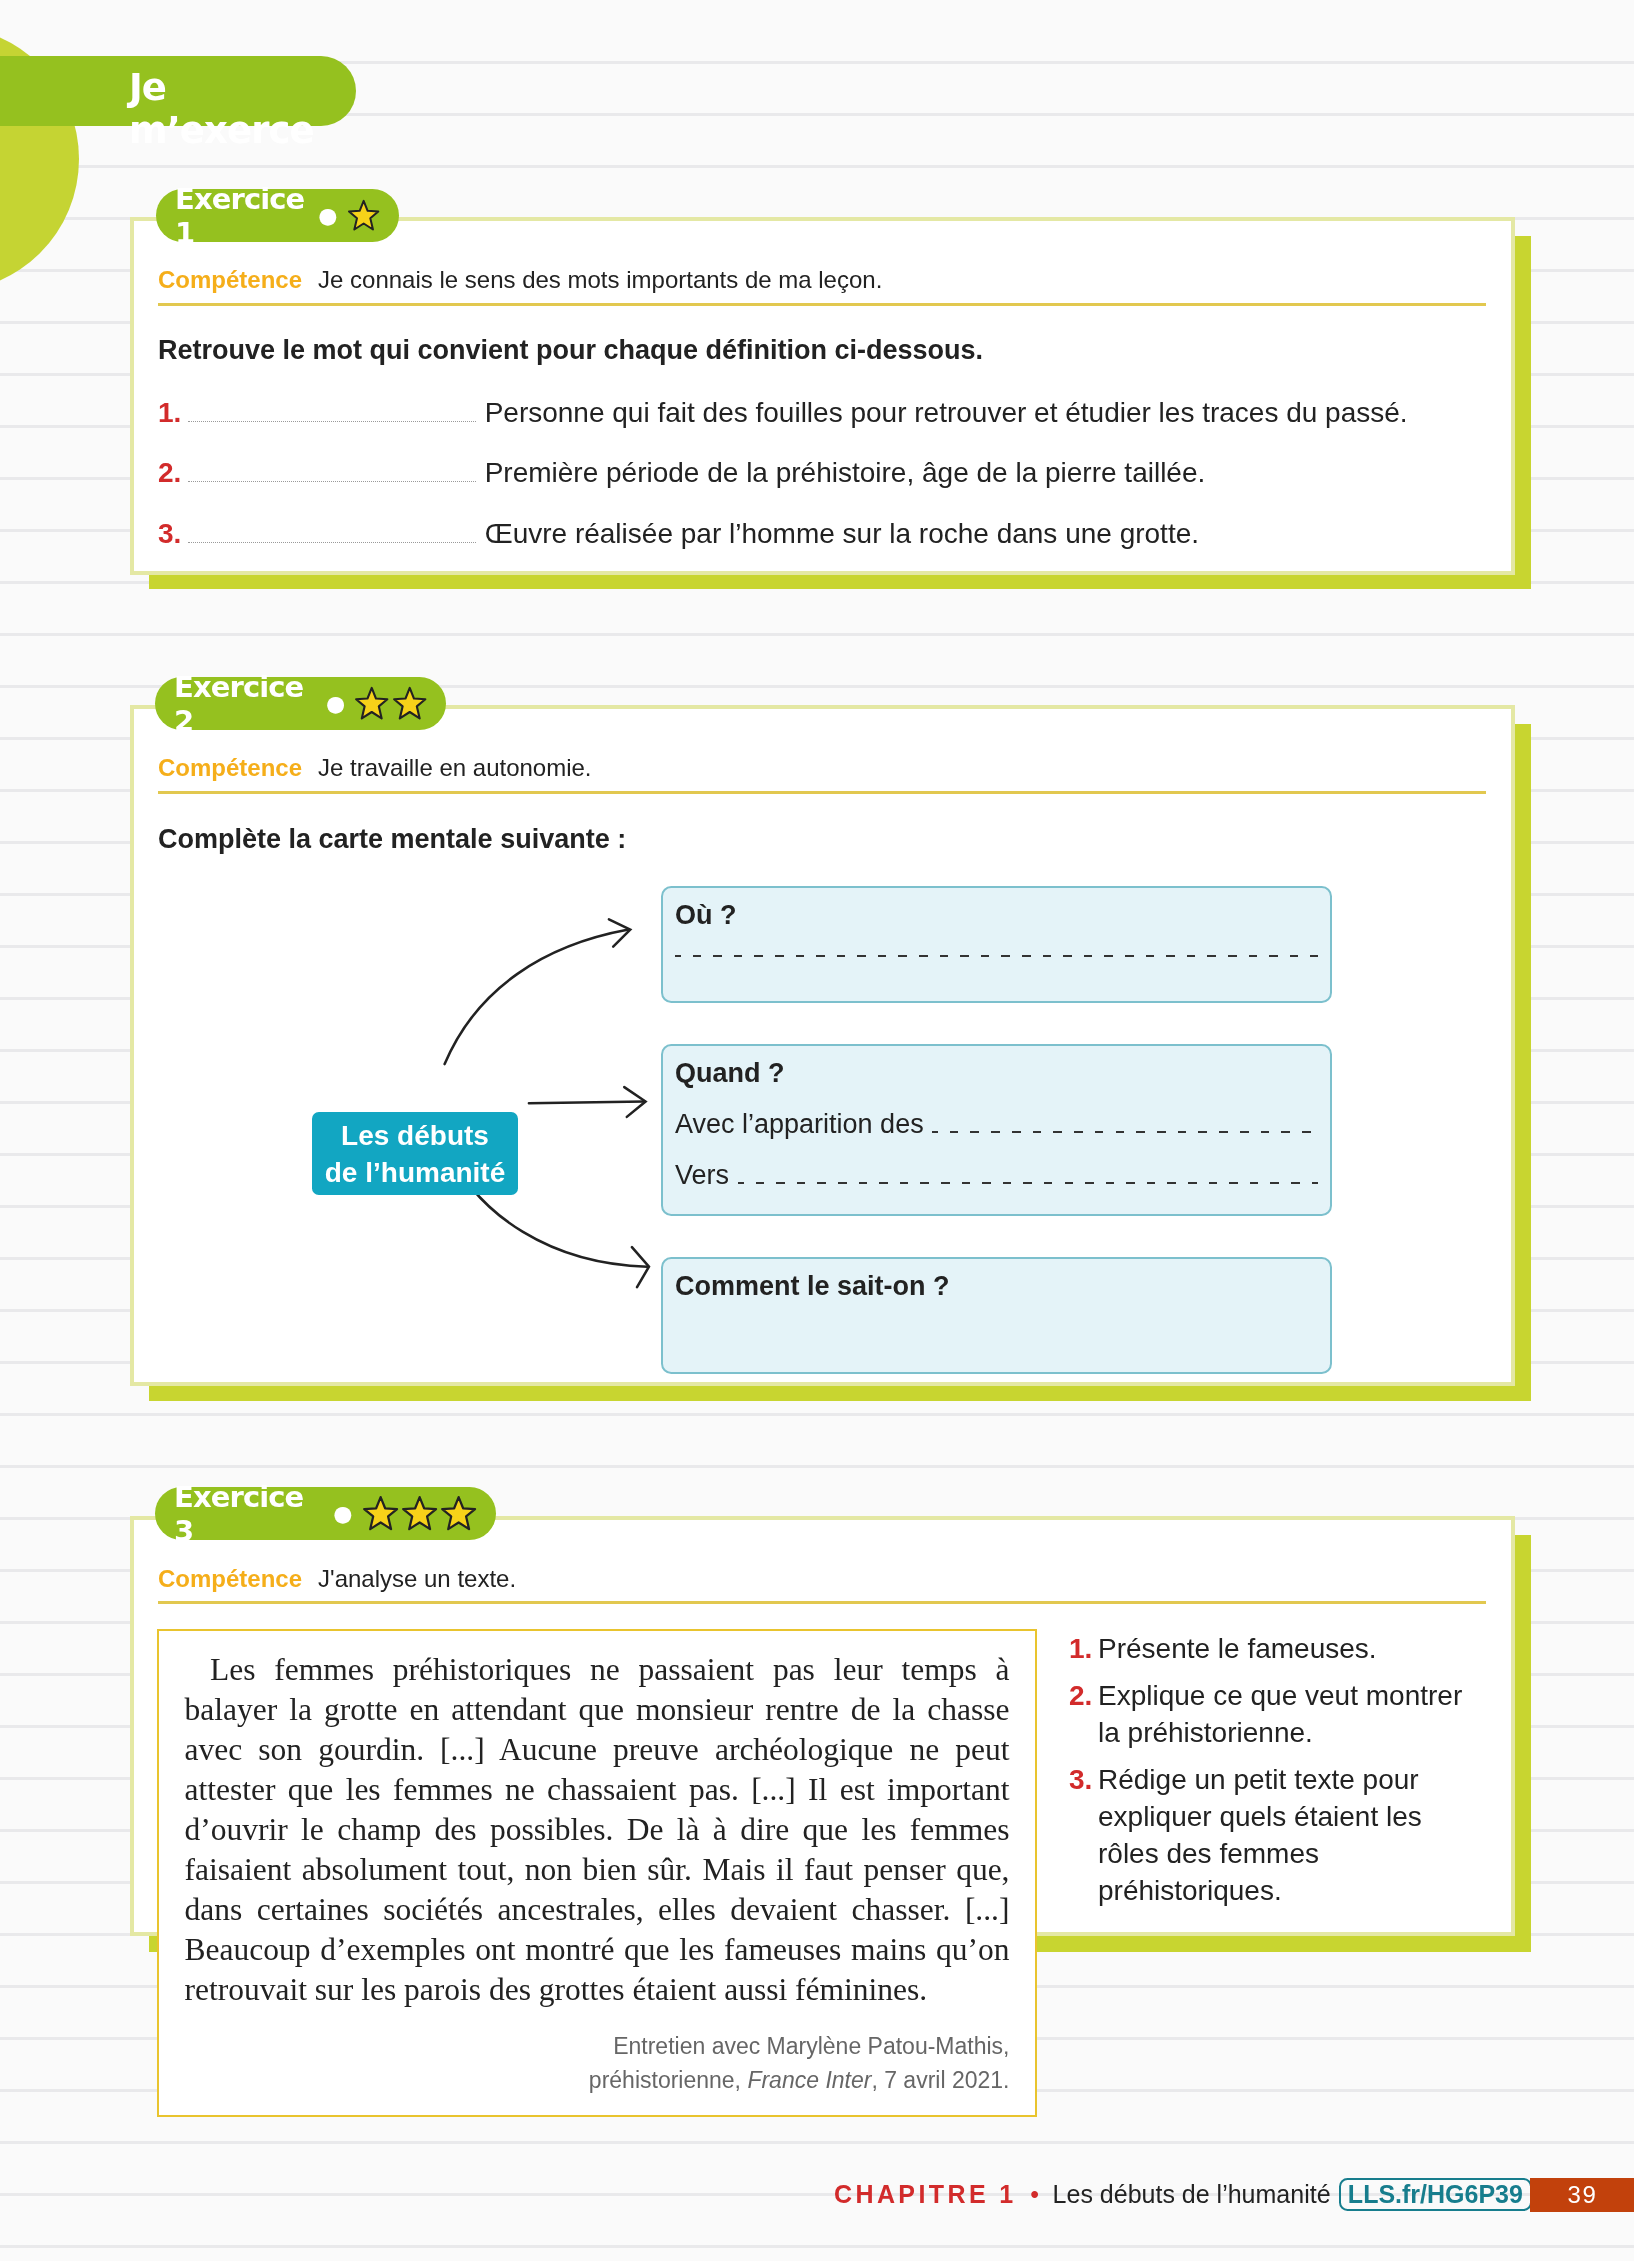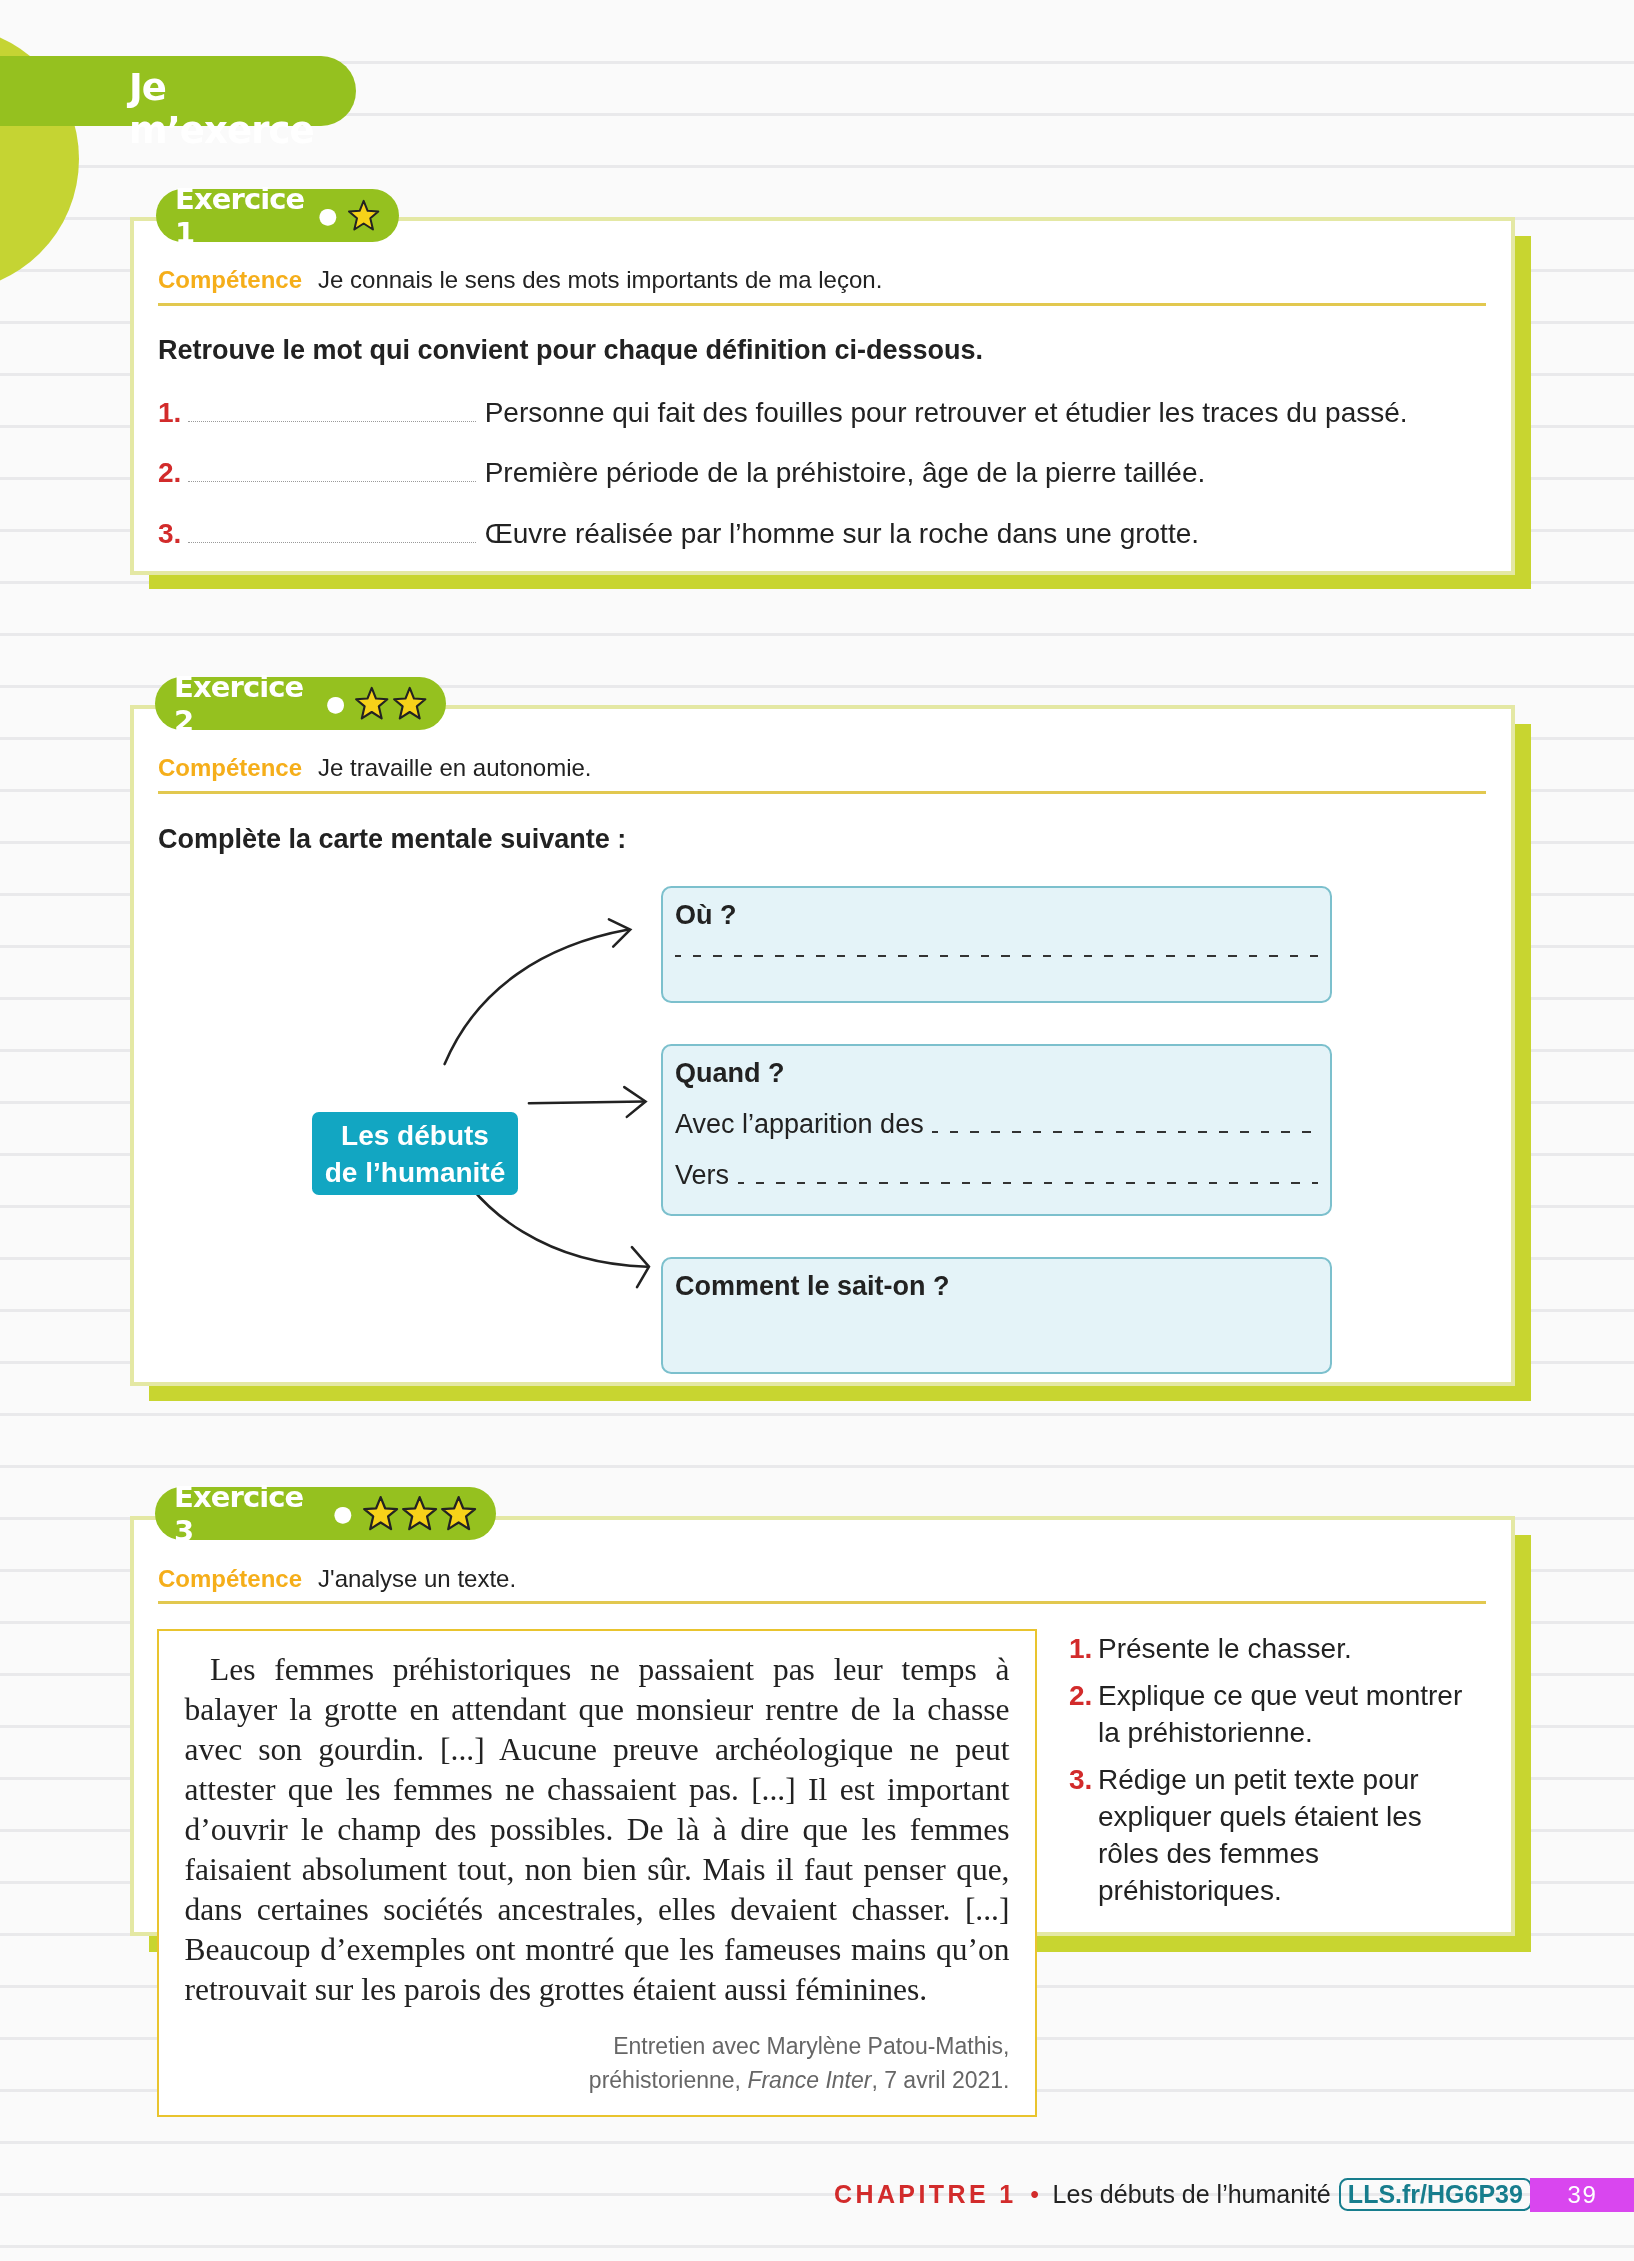--- a/index.html
+++ b/index.html
@@ -51,21 +51,21 @@
   .quote-text {
     font-family: "Liberation Serif", serif; font-size: 31.5px; line-height: 40px; color: #222; text-align: justify; text-indent: 25.5px;
   }
   .source { font-family: "Liberation Sans", sans-serif; font-size: 23px; color: #666; text-align: right; line-height: 34px; }
   .q-list { font-family: "Liberation Sans", sans-serif; font-size: 28px; color: #222; line-height: 37px; }
   .q-item { display: flex; margin-bottom: 10.2px; }
   .q-item .num { width: 29px; flex: none; }
   .footer { font-family: "Liberation Sans", sans-serif; font-size: 25px; display: flex; align-items: center; }
   .chap { color: #d22b2b; font-weight: bold; letter-spacing: 3.4px; }
   .link-badge { border: 2.6px solid #177d8d; color: #177d8d; border-radius: 8.5px; padding: 0 6.8px; font-weight: bold; margin-left: 8.5px; }
-  .page-num { background: #d946ef; color: #fff; font-family: "Liberation Sans", sans-serif; font-size: 24px; display: flex; align-items: center; justify-content: center; letter-spacing: 1.7px; }
+  .page-num { background: #c2410c; color: #fff; font-family: "Liberation Sans", sans-serif; font-size: 24px; display: flex; align-items: center; justify-content: center; letter-spacing: 1.7px; }
 </style>
 </head>
 <body>
 
 <div class="abs big-circle"></div>
 <div class="abs banner">
   <span class="banner-title">Je m’exerce</span>
 </div>
 
 <div class="abs card-shadow" style="left:149px; top:236px; width:1382px; height:353px;"></div>
@@ -182,21 +182,21 @@
   <div class="quote-text" style="position:absolute; left:25.5px; right:25.5px; top:19px;">Les femmes préhistoriques ne passaient pas leur temps à balayer la grotte en attendant que monsieur rentre de la chasse avec son gourdin. [...] Aucune preuve archéologique ne peut attester que les femmes ne chassaient pas. [...] Il est important d’ouvrir le champ des possibles. De là à dire que les femmes faisaient absolument tout, non bien sûr. Mais il faut penser que, dans certaines sociétés ancestrales, elles devaient chasser. [...] Beaucoup d’exemples ont montré que les fameuses mains qu’on retrouvait sur les parois des grottes étaient aussi féminines.</div>
   <div class="source" style="position:absolute; right:25.5px; top:398px;">
     <div>Entretien avec Marylène Patou-Mathis,</div>
     <div><span>préhistorienne, </span><i>France Inter</i><span>, 7 avril 2021.</span></div>
   </div>
 </div>
 
 <div class="abs q-list" style="left:1069px; top:1630px; width:409px;">
   <div class="q-item">
       <span class="num">1.</span>
-      <span>Présente le chasser.</span>
+      <span>Présente le fameuses.</span>
     </div>
   <div class="q-item">
       <span class="num">2.</span>
       <span>Explique ce que veut montrer la préhistorienne.</span>
     </div>
   <div class="q-item">
       <span class="num">3.</span>
       <span>Rédige un petit texte pour expliquer quels étaient les rôles des femmes préhistoriques.</span>
     </div>
 </div>

